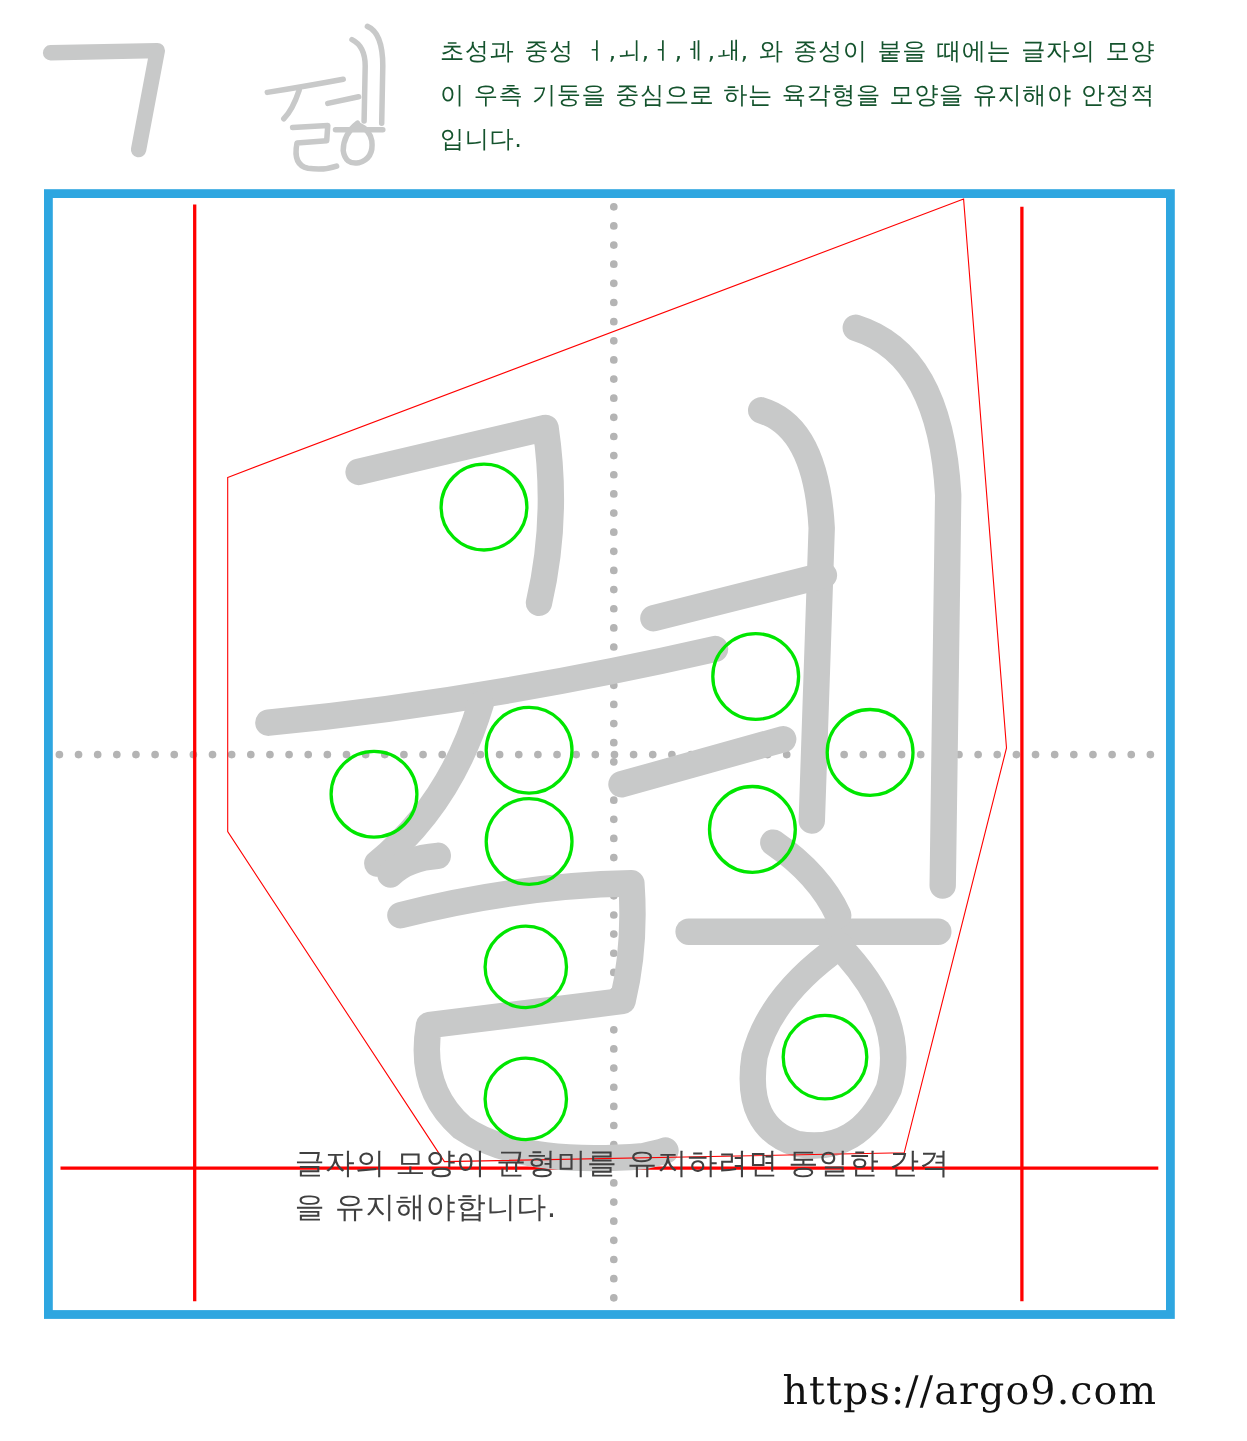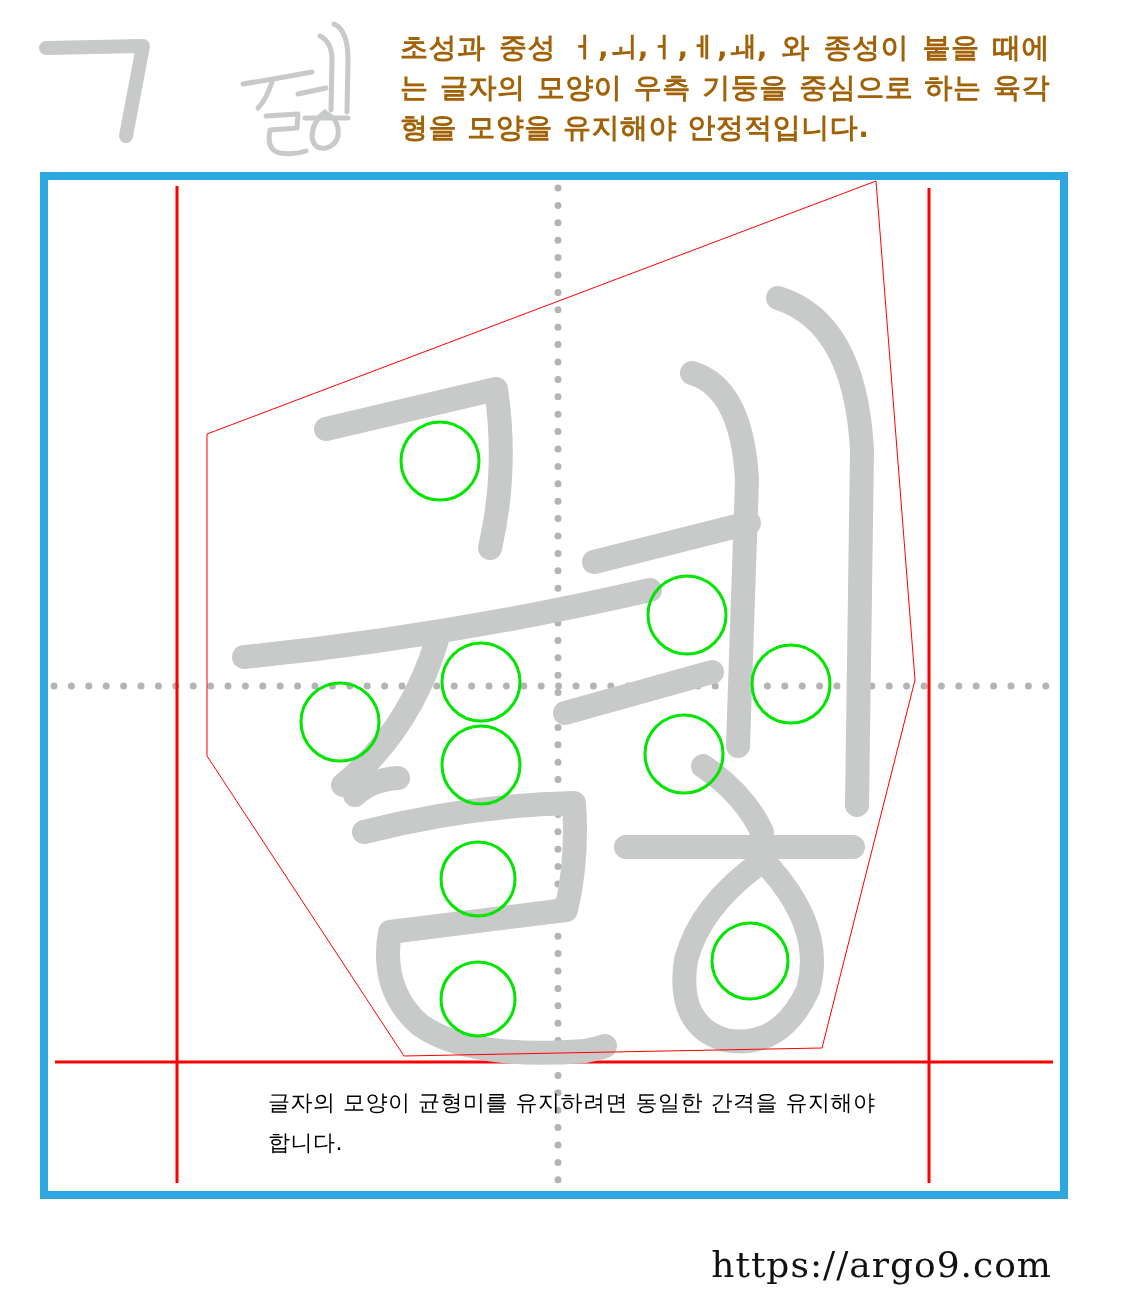--- a/index.html
+++ b/index.html
@@ -1,25 +1,25 @@
 <!DOCTYPE html>
 <html><head>
   <meta charset="utf-8">
   <style>
     html, body { margin: 0; padding: 0; background: #ffffff; }
     body { width: 1134px; height: 1310px; position: relative; overflow: hidden; font-family: "DejaVu Sans", sans-serif; }
     .abs { position: absolute; }
     .desc-top {
       left: 400px; top: 28px; width: 650px;
-      font-family: "DejaVu Sans", sans-serif; font-size: 28px; line-height: 40px; color: #a16207;
-      letter-spacing: 0.5px; text-align: justify; font-weight: bold;
+      font-family: "DejaVu Sans", sans-serif; font-size: 22px; line-height: 40px; color: #14532d;
+      letter-spacing: 0.5px; text-align: justify;
     }
     .desc-bottom {
-      left: 268px; top: 1083px; width: 620px;
-      font-family: "DejaVu Sans", sans-serif; font-size: 22px; line-height: 40px; color: #000000;
+      left: 268px; top: 1038px; width: 620px;
+      font-family: "DejaVu Sans", sans-serif; font-size: 27px; line-height: 40px; color: #404040;
       letter-spacing: 0.5px;
     }
     .footer-url {
       right: 82px; top: 1244px;
       font-family: "DejaVu Serif", serif; font-size: 36px; color: #111; letter-spacing: 1px; margin-left: 43px;
     }
     svg.layer { position: absolute; left: 0; top: 0; }
   </style>
 </head>
 <body>

